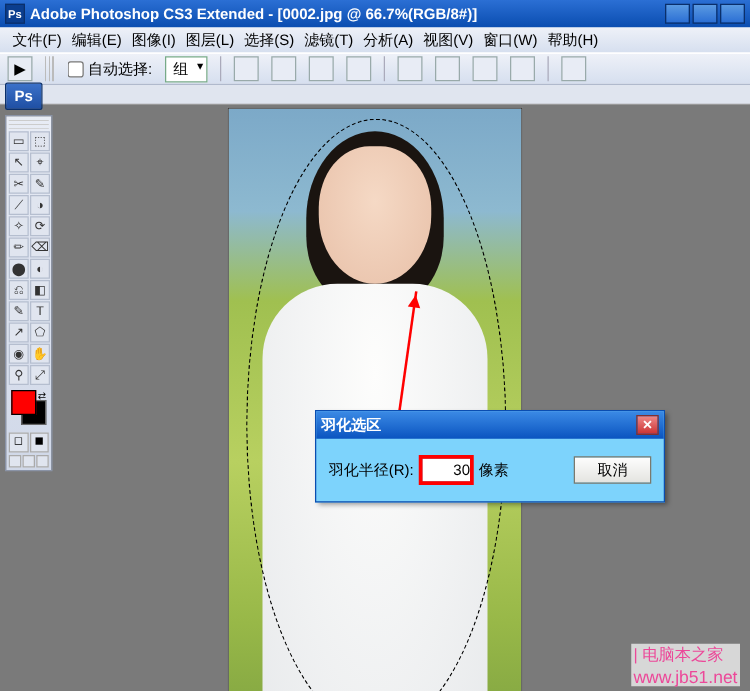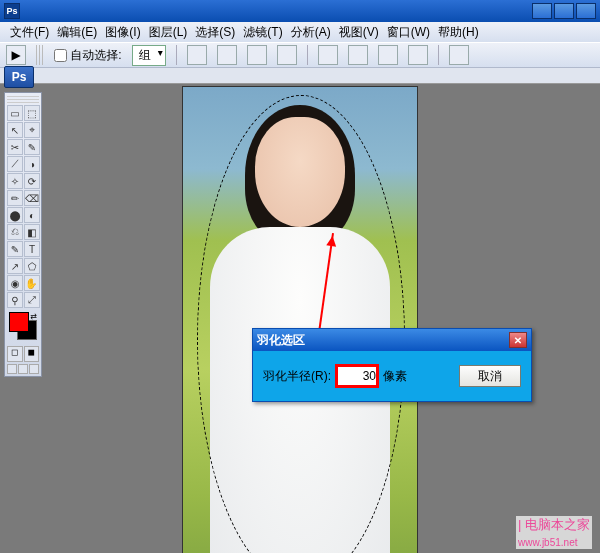--- a/index.html
+++ b/index.html
@@ -38,38 +38,39 @@
 
 .canvas { position:absolute; top:18px; left:50%; transform:translateX(-50%); width:236px; height:515px; background:#fff; border:1px solid #333; overflow:hidden; }
 .photo { width:100%; height:100%; background:linear-gradient(180deg,#7ca9c8 0%,#8db9d0 16%,#a0c050 30%,#b8d060 55%,#98b848 80%,#7ca040 100%); position:relative; }
 .head { position:absolute; top:30px; left:50%; transform:translateX(-50%); width:90px; height:110px; background:radial-gradient(ellipse at 50% 40%,#f5d9c5,#e8c0a8); border-radius:45% 45% 50% 50%; }
 .hair { position:absolute; top:18px; left:50%; transform:translateX(-50%); width:110px; height:140px; background:#1a1410; border-radius:50% 50% 40% 40%; }
 .body { position:absolute; top:140px; left:50%; transform:translateX(-50%); width:180px; height:360px; background:radial-gradient(ellipse at 50% 20%,#fdfdfc,#e8eaec); border-radius:60px 60px 30px 30px; }
 .sel-ell { position:absolute; top:8px; left:14px; width:208px; height:490px; border:1px dashed #000; border-radius:50%; }
 .arrow { position:absolute; top:145px; left:50%; width:2px; height:115px; background:#f00; transform:translateX(16px) rotate(8deg); transform-origin:bottom; }
 .arrow:before { content:""; position:absolute; top:-2px; left:-4px; border:5px solid transparent; border-bottom:10px solid #f00; }
 
-.dialog { position:absolute; top:260px; left:50%; transform:translateX(-48px); width:280px; background:#0ea5e9; border:1px solid #0a4db0; box-shadow:2px 2px 4px rgba(0,0,0,.4); }
+.dialog { position:absolute; top:260px; left:50%; transform:translateX(-48px); width:280px; background:#7dd3fc; border:1px solid #0a4db0; box-shadow:2px 2px 4px rgba(0,0,0,.4); }
 .dlg-title { height:22px; background:linear-gradient(#3b8ae5,#0a54c0); color:#fff; font-size:12px; font-weight:bold; display:flex; align-items:center; padding:0 4px; }
 .dlg-title .x { margin-left:auto; width:18px; height:16px; background:linear-gradient(#e88,#c33); border:1px solid #803030; display:flex; align-items:center; justify-content:center; font-size:10px; }
 .dlg-body { padding:14px 10px; display:flex; align-items:center; font-size:12px; gap:6px; }
 .dlg-body .inp { width:40px; height:20px; border:1px solid #7a8aac; background:#fff; text-align:right; font-size:12px; line-height:18px; }
 .dlg-body .hl { outline:3px solid #f00; outline-offset:-1px; }
 .dlg-btns { display:flex; flex-direction:column; gap:6px; margin-left:auto; }
 .dlg-btns button { width:62px; height:22px; background:linear-gradient(#fdfdfd,#e4e4e0); border:1px solid #7a7a6e; font-size:12px; }
 
 .watermark { position:absolute; bottom:4px; right:8px; font-size:13px; color:#ec4899; background:rgba(255,255,255,.7); padding:0 2px; }
 </style>
 </head>
 <body>
 
 <div class="titlebar">
   <div class="icon">
       <span>Ps</span>
     </div>
+  <span>Adobe Photoshop CS3 Extended - [0002.jpg @ 66.7%(RGB/8#)]</span>
   <div class="wc">
     <div></div>
     <div></div>
     <div></div>
   </div>
 </div>
 
 <div class="menubar">
   <span>文件(F)</span>
   <span>编辑(E)</span>
@@ -172,14 +173,14 @@
   </div>
   <div class="sm">
     <div></div>
     <div></div>
     <div></div>
   </div>
 </div>
 
 <div class="watermark">
   <span>| 电脑本之家</span><br>
-  <span style="font-size:10px">www.jb51.net</span>
+  <span style="font-size:14px">www.jb51.net</span>
 </div>
 
 </body></html>

